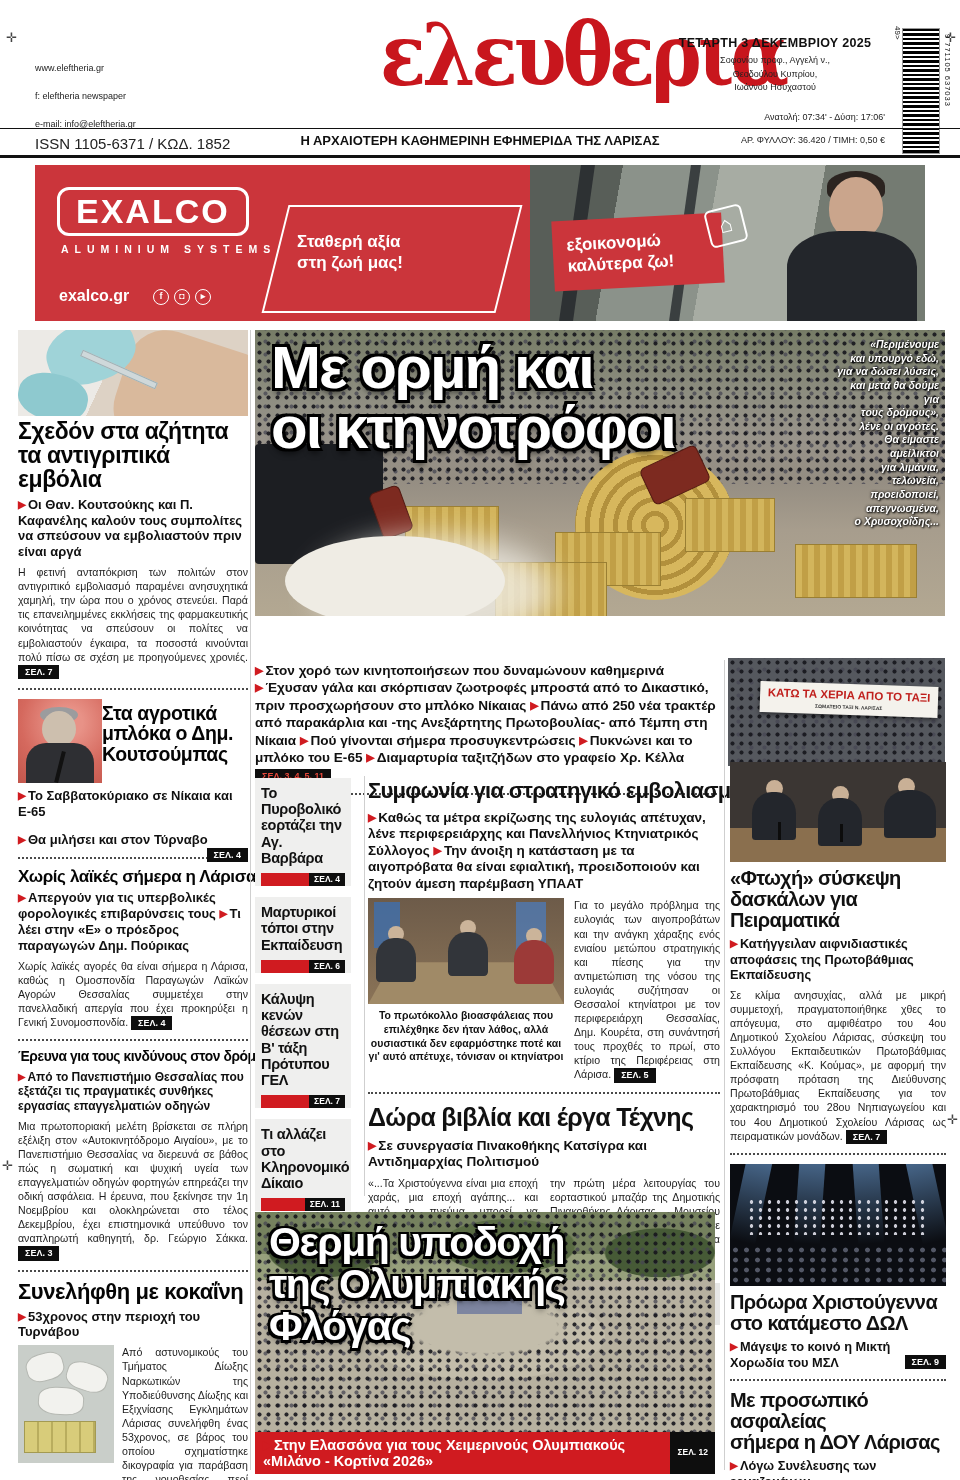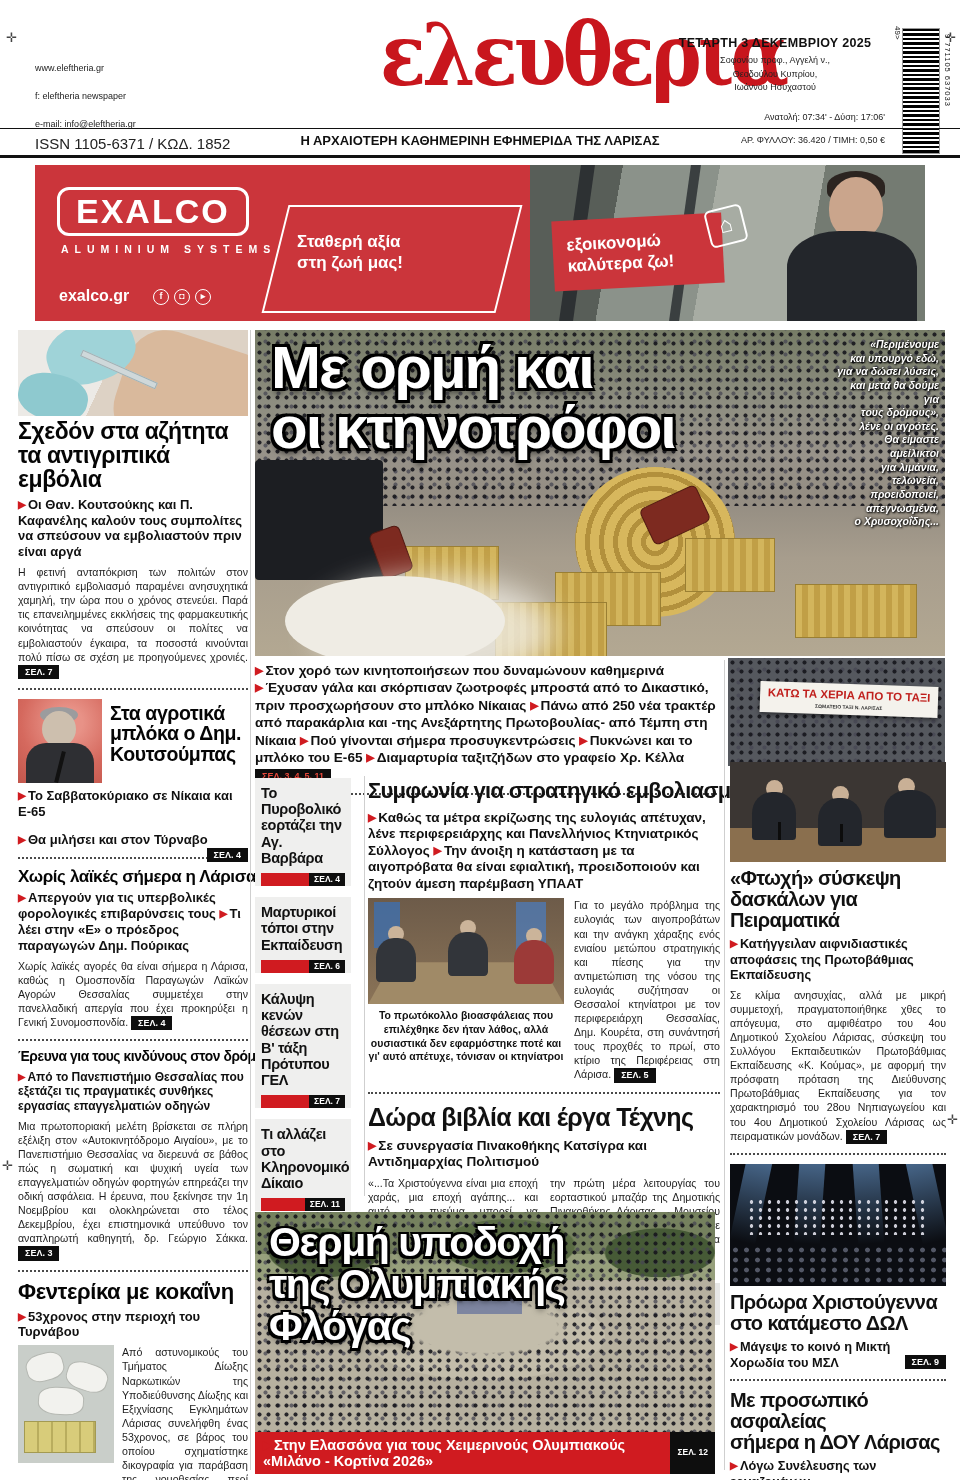--- a/index.html
+++ b/index.html
@@ -59,21 +59,21 @@
   .ad-skewbox{position:absolute;left:240px;top:40px;width:230px;height:104px;border:2px solid #fff;
               transform:skewX(-14deg)}
   .ad-slogan1{position:absolute;left:262px;top:66px;color:#fff;font-weight:bold;font-size:17px;line-height:1.25}
   .ad-slogan2{position:absolute;left:518px;top:52px;width:170px;height:70px;background:#cb353b;
               transform:rotate(-3deg);color:#fff;font-weight:bold;font-size:17px;line-height:1.25;
               padding:14px 0 0 14px;box-sizing:border-box}
   .ad-house{position:absolute;left:672px;top:42px;width:34px;height:34px;border:2px solid #fff;
             border-radius:6px;transform:rotate(-14deg);color:#fff;font-size:22px;text-align:center;line-height:32px}
 
   
-  .lead-photo{position:absolute;left:255px;top:330px;width:690px;height:326px;overflow:hidden;
+  .lead-photo{position:absolute;left:255px;top:330px;width:690px;height:286px;overflow:hidden;
       background:linear-gradient(#767c66 0,#8d8d80 22%,#98938a 38%,#948d82 52%,#a79d8d 70%,#b3a892 100%)}
   .crowd{background-image:radial-gradient(circle,rgba(22,22,28,.9) 1.7px,transparent 2.4px),
                           radial-gradient(circle,rgba(70,70,82,.75) 1.7px,transparent 2.4px);
          background-size:9px 9px,13px 13px;background-position:0 0,4px 5px}
   .lead-crowdband{position:absolute;left:0;top:0;width:100%;height:54%}
   .lead-truck{position:absolute;left:0;top:40%;width:128px;height:120px;background:#1c1e22;border-radius:4px}
   .lead-roundbale{position:absolute;right:210px;top:42%;width:160px;height:150px;border-radius:50%;
       background:repeating-radial-gradient(circle at 50% 50%,#d7b75d 0 9px,#b2903c 9px 14px)}
   .haybale{position:absolute;height:52px;border:1px solid #9a7f33;
       background:repeating-linear-gradient(90deg,#d3b55c 0 6px,#c19f46 6px 12px)}
@@ -107,21 +107,21 @@
   .ph-vaccine{width:230px;height:86px;background:linear-gradient(115deg,#eceae6 0 40%,#ddd2c5 40% 100%)}
   .ph-vaccine .arm{position:absolute;right:-20px;top:10px;width:150px;height:120px;border-radius:40px;
       background:#d9b99c;transform:rotate(18deg)}
   .ph-vaccine .glove{position:absolute;left:28px;top:-8px;width:90px;height:60px;border-radius:45%;
       background:#9fd3d8;transform:rotate(-18deg)}
   .ph-vaccine .glove2{position:absolute;left:0;top:44px;width:70px;height:46px;border-radius:45%;
       background:#8ec9cf;transform:rotate(12deg)}
   .ph-vaccine .syringe{position:absolute;left:60px;top:36px;width:80px;height:5px;background:#cfd8da;
       transform:rotate(24deg);border:1px solid #9fb0b4}
 
-  .kout-row{display:flex;gap:8px}
+  .kout-row{display:flex;}
   .ph-kout{width:84px;height:84px;flex:0 0 84px;
       background:radial-gradient(circle at 60% 28%,#e89287 0 18%,#d5695e 60%,#c2564c 100%)}
   .ph-kout .head{position:absolute;left:24px;top:12px;width:34px;height:36px;border-radius:50%;background:#cdbfae}
   .ph-kout .hair{position:absolute;left:22px;top:8px;width:38px;height:16px;border-radius:50%;background:#9b9c9e}
   .ph-kout .suit{position:absolute;left:8px;top:44px;width:68px;height:40px;border-radius:20px 20px 0 0;background:#2e2f33}
   .ph-kout .mic{position:absolute;left:40px;top:52px;width:4px;height:32px;background:#111;transform:rotate(14deg)}
 
   .coc-row{display:flex;gap:8px}
   .ph-coc{width:96px;height:118px;flex:0 0 96px;background:#c9cec9}
   .ph-coc .pack{position:absolute;background:#f2f2ee;border:1px solid #b5b8b2;border-radius:40%}
@@ -331,21 +331,21 @@
     <p class="bodytext"><span>Χωρίς λαϊκές αγορές θα είναι σήμερα η Λάρισα, καθώς η Ομοσπονδία Παραγωγών Λαϊκών Αγορών Θεσσαλίας συμμετέχει στην πανελλαδική απεργία που έχει προκηρύξει η Γενική Συνομοσπονδία.</span> <span class="badge">ΣΕΛ. 4</span></p>
 
     <div class="dotsep"></div>
 
     <h2 class="hl" style="font-size:13.8px;white-space:nowrap">Έρευνα για τους κινδύνους στον δρόμο</h2>
     <p class="bl" style="font-size:12px"><span class="seg">Από το Πανεπιστήμιο Θεσσαλίας που εξετάζει τις πραγματικές συνθήκες εργασίας επαγγελματιών οδηγών</span></p>
     <p class="bodytext"><span>Μια πρωτοποριακή μελέτη βρίσκεται σε πλήρη εξέλιξη στον «Αυτοκινητόδρομο Αιγαίου», με το Πανεπιστήμιο Θεσσαλίας να διερευνά σε βάθος πώς η σωματική και ψυχική υγεία των επαγγελματιών οδηγών φορτηγών επηρεάζει την οδική ασφάλεια. Η έρευνα, που ξεκίνησε την 1η Νοεμβρίου και ολοκληρώνεται στο τέλος Δεκεμβρίου, έχει επιστημονικά υπεύθυνο τον αναπληρωτή καθηγητή, δρ. Γεώργιο Σάκκα.</span> <span class="badge">ΣΕΛ. 3</span></p>
 
     <div class="dotsep"></div>
 
-    <h2 class="hl" style="font-size:22px">Φεντερίκα με κοκαΐνη</h2>
+    <h2 class="hl" style="font-size:22px">Συνελήφθη με κοκαΐνη</h2>
     <p class="bl"><span class="seg">53χρονος στην περιοχή του Τυρνάβου</span></p>
     <div class="coc-row">
       <div class="ph ph-coc">
         <div class="pack" style="left:8px;top:8px;width:36px;height:26px;transform:rotate(-15deg)"></div>
         <div class="pack" style="left:48px;top:18px;width:40px;height:26px;transform:rotate(18deg)"></div>
         <div class="pack" style="left:20px;top:42px;width:44px;height:26px;transform:rotate(4deg)"></div>
         <div class="money"></div>
       </div>
       <p class="bodytext" style="margin:0"><span>Από αστυνομικούς του Τμήματος Δίωξης Ναρκωτικών της Υποδιεύθυνσης Δίωξης και Εξιχνίασης Εγκλημάτων Λάρισας συνελήφθη ένας 53χρονος, σε βάρος του οποίου σχηματίστηκε δικογραφία για παράβαση της νομοθεσίας περί ναρκωτικών.</span> <span class="badge">ΣΕΛ. 3</span></p>
     </div>

